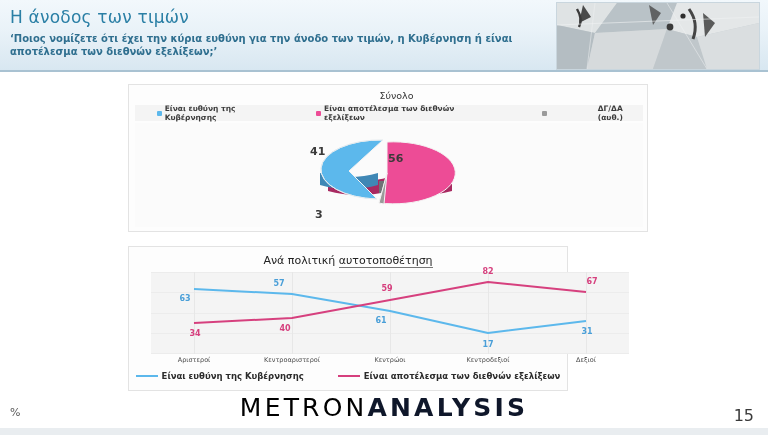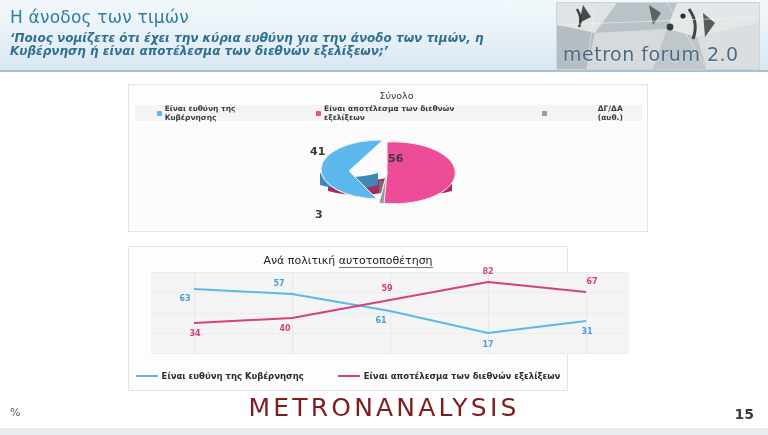--- a/index.html
+++ b/index.html
@@ -22,22 +22,22 @@
     position:absolute;left:0;top:70px;width:768px;height:2px;
     background:#a9c2d2;
   }
   .slide-title{
     position:absolute;left:10px;top:7px;
     font-size:17px;color:#2a7fa5;font-weight:400;
     letter-spacing:.2px;white-space:nowrap;
   }
   .slide-sub{
     position:absolute;left:10px;top:32px;width:528px;
-    font-size:12px;line-height:13px;color:#2f6f8f;
-    font-style:italic;font-weight:bold;
+    font-size:10px;line-height:13px;color:#2f6f8f;
+    font-weight:bold;
   }
 
   
   .logo{
     position:absolute;right:8px;top:2px;width:202px;height:66px;
     overflow:hidden;border:1px solid #c9d6de;
     background:#cdd3d6;
   }
   .logo svg{display:block;}
   .logo-text{
@@ -112,29 +112,29 @@
     display:flex;justify-content:center;align-items:center;gap:34px;
   }
   .ll{display:flex;align-items:center;font-size:8.5px;color:#2b2b2b;font-weight:bold;}
   .ll-line{width:22px;height:2px;margin-right:4px;}
 
   
   .footer-pct{
     position:absolute;left:10px;top:406px;font-size:11px;color:#5a5a5a;
   }
   .footer-num{
-    position:absolute;right:14px;top:406px;font-size:14px;color:#3a3a3a;font-weight:bold;margin-left:48px;
+    position:absolute;right:14px;top:406px;font-size:16px;color:#3a3a3a;font-weight:normal;margin-left:48px;
   }
   .brand{
     position:absolute;left:0;right:0;top:393px;text-align:center;
     font-size:25px;letter-spacing:3.2px;
     font-family:"DejaVu Sans","Liberation Sans",sans-serif;
   }
-  .brand .b1{color:#7f1d1d;}
-  .brand .b2{color:#7f1d1d;}
+  .brand .b1{color:#000000;}
+  .brand .b2{color:#0f172a;font-weight:bold;}
   .bottom-strip{
     position:absolute;left:0;top:428px;width:768px;height:7px;background:#e9edf0;
   }
 </style>
 </head>
 <body>
 
 <div class="slide">
 
   <div class="header">
@@ -157,21 +157,20 @@
       <path d="M20 6 q6 10 2 18" stroke="#3a3a3a" stroke-width="2.4" fill="none"></path>
       <path d="M92 2 L104 10 L96 22 Z" fill="#4a4a4a" opacity=".8"></path>
       <circle cx="113" cy="24" r="3.4" fill="#3b3b3b"></circle>
       <circle cx="126" cy="13" r="2.6" fill="#2e2e2e"></circle>
       <path d="M132 6 q10 14 4 30" stroke="#333" stroke-width="3" fill="none" opacity=".9"></path>
       <path d="M146 10 L158 20 L148 34 Z" fill="#2b2b2b" opacity=".75"></path>
       <line x1="0" y1="22" x2="202" y2="14" stroke="#f0f2f3" stroke-width="1" opacity=".6"></line>
       <line x1="38" y1="0" x2="30" y2="66" stroke="#f0f2f3" stroke-width="1" opacity=".5"></line>
       <line x1="110" y1="0" x2="150" y2="66" stroke="#f0f2f3" stroke-width="1" opacity=".5"></line>
     </svg>
-    <div class="logo-text">metron forum 2.0</div>
   </div>
 
   <div class="panel panel-top">
     <div class="panel-title">Σύνολο</div>
 
     <div class="pie-legend">
       <div class="pl-item pl-i1">
         <span class="pl-mark" style="background:#5CB8EC"></span>
         <span>Είναι ευθύνη της Κυβέρνησης</span>
       </div>
@@ -236,20 +235,27 @@
       <span class="dp blue" style="left:337px;top:68px">17</span>
       <span class="dp blue" style="left:436px;top:55px">31</span>
 
       <span class="dp pink" style="left:44px;top:57px">34</span>
       <span class="dp pink" style="left:134px;top:52px">40</span>
       <span class="dp pink" style="left:236px;top:12px">59</span>
       <span class="dp pink" style="left:337px;top:-5px">82</span>
       <span class="dp pink" style="left:441px;top:5px">67</span>
     </div>
 
+    <div class="xlabels">
+      <span class="xl" style="left:43px">Αριστεροί</span>
+      <span class="xl" style="left:141px">Κεντροαριστεροί</span>
+      <span class="xl" style="left:239px">Κεντρώοι</span>
+      <span class="xl" style="left:337px">Κεντροδεξιοί</span>
+      <span class="xl" style="left:435px">Δεξιοί</span>
+    </div>
 
     <div class="lc-legend">
       <div class="ll">
         <span class="ll-line" style="background:#5CB8EC"></span>
         <span>Είναι ευθύνη της Κυβέρνησης</span>
       </div>
       <div class="ll">
         <span class="ll-line" style="background:#D6407E"></span>
         <span>Είναι αποτέλεσμα των διεθνών εξελίξεων</span>
       </div>

